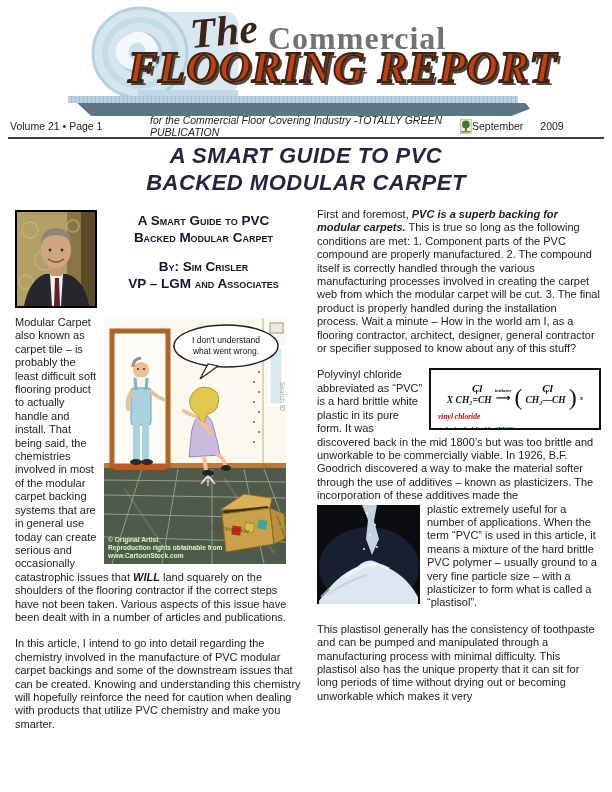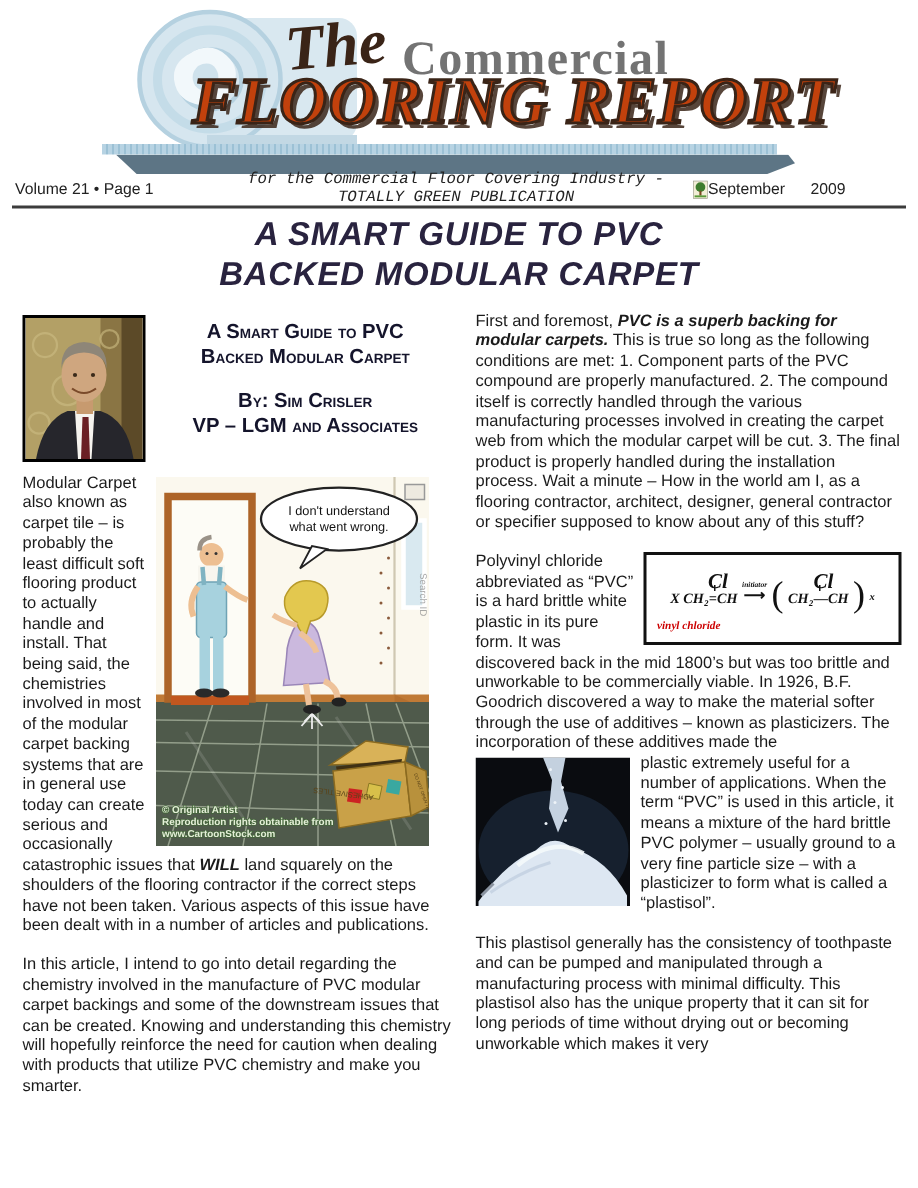--- a/index.html
+++ b/index.html
@@ -37,21 +37,21 @@
     position:absolute; left:68px; top:103px; width:462px; height:13px;
     background:#5d7585;
     clip-path:polygon(2% 0,99% 0,100% 45%,96% 100%,5% 100%);
   }
   
   .info-bar {
     position:absolute; top:118px; left:10px; width:592px; height:16px;
     display:flex; align-items:center; font-size:10.5px; color:#222;
   }
   .info-left { width:140px; }
-  .info-center { flex:1; text-align:center; font-style:italic; display:flex; align-items:center; justify-content:center; gap:4px;font-family:Liberation Mono, monospace; }
+  .info-center { flex:1; font-style:italic; display:flex; align-items:center; justify-content:center; gap:4px; }
   .info-right { width:130px; text-align:left; }
   .info-right .yr { margin-left:14px; }
   .tree-box { display:inline-block; width:14px; height:17px; vertical-align:middle; }
   .rule { position:absolute; top:137px; left:8px; width:596px; border-top:2px solid #3c3c3c; }
   
   .headline {
     position:absolute; top:142px; left:0; width:612px; text-align:center;
     font-weight:bold; font-style:italic; font-size:22px; line-height:27px;
     letter-spacing:.5px; color:#29233f;
   }
@@ -78,21 +78,21 @@
   .chem-float {
     float:right; width:168px; height:58px; margin:0 0 4px 6px;
     border:2px solid #111; background:#fff; overflow:hidden;
   }
   .chem-row {
     display:flex; align-items:flex-end; justify-content:center; gap:3px;
     font-family:"Liberation Serif", serif; font-weight:bold; font-style:italic;
     font-size:9.5px; color:#111; padding-top:3px; height:34px;
   }
   .chem-group { position:relative; padding-top:12px; }
-  .cl-label { position:absolute; top:0; font-size:14px; }
+  .cl-label { position:absolute; top:0; font-size:11px; }
   .cl-left  { left:56%; }
   .cl-right { left:42%; }
   .bond { position:absolute; top:8px; height:4px; border-left:1px solid #111; }
   .bond-left  { left:66%; }
   .bond-right { left:52%; }
   .chem-arrow { display:flex; flex-direction:column; align-items:center; line-height:1; padding-bottom:4px; }
   .chem-arrow .lbl { font-size:5px; font-style:italic; }
   .chem-arrow .glyph { font-size:10px; font-style:normal; }
   .paren { font-size:24px; font-weight:normal; line-height:.8; font-style:normal; }
   .subx { font-size:7px; align-self:flex-end; padding-bottom:2px; }

